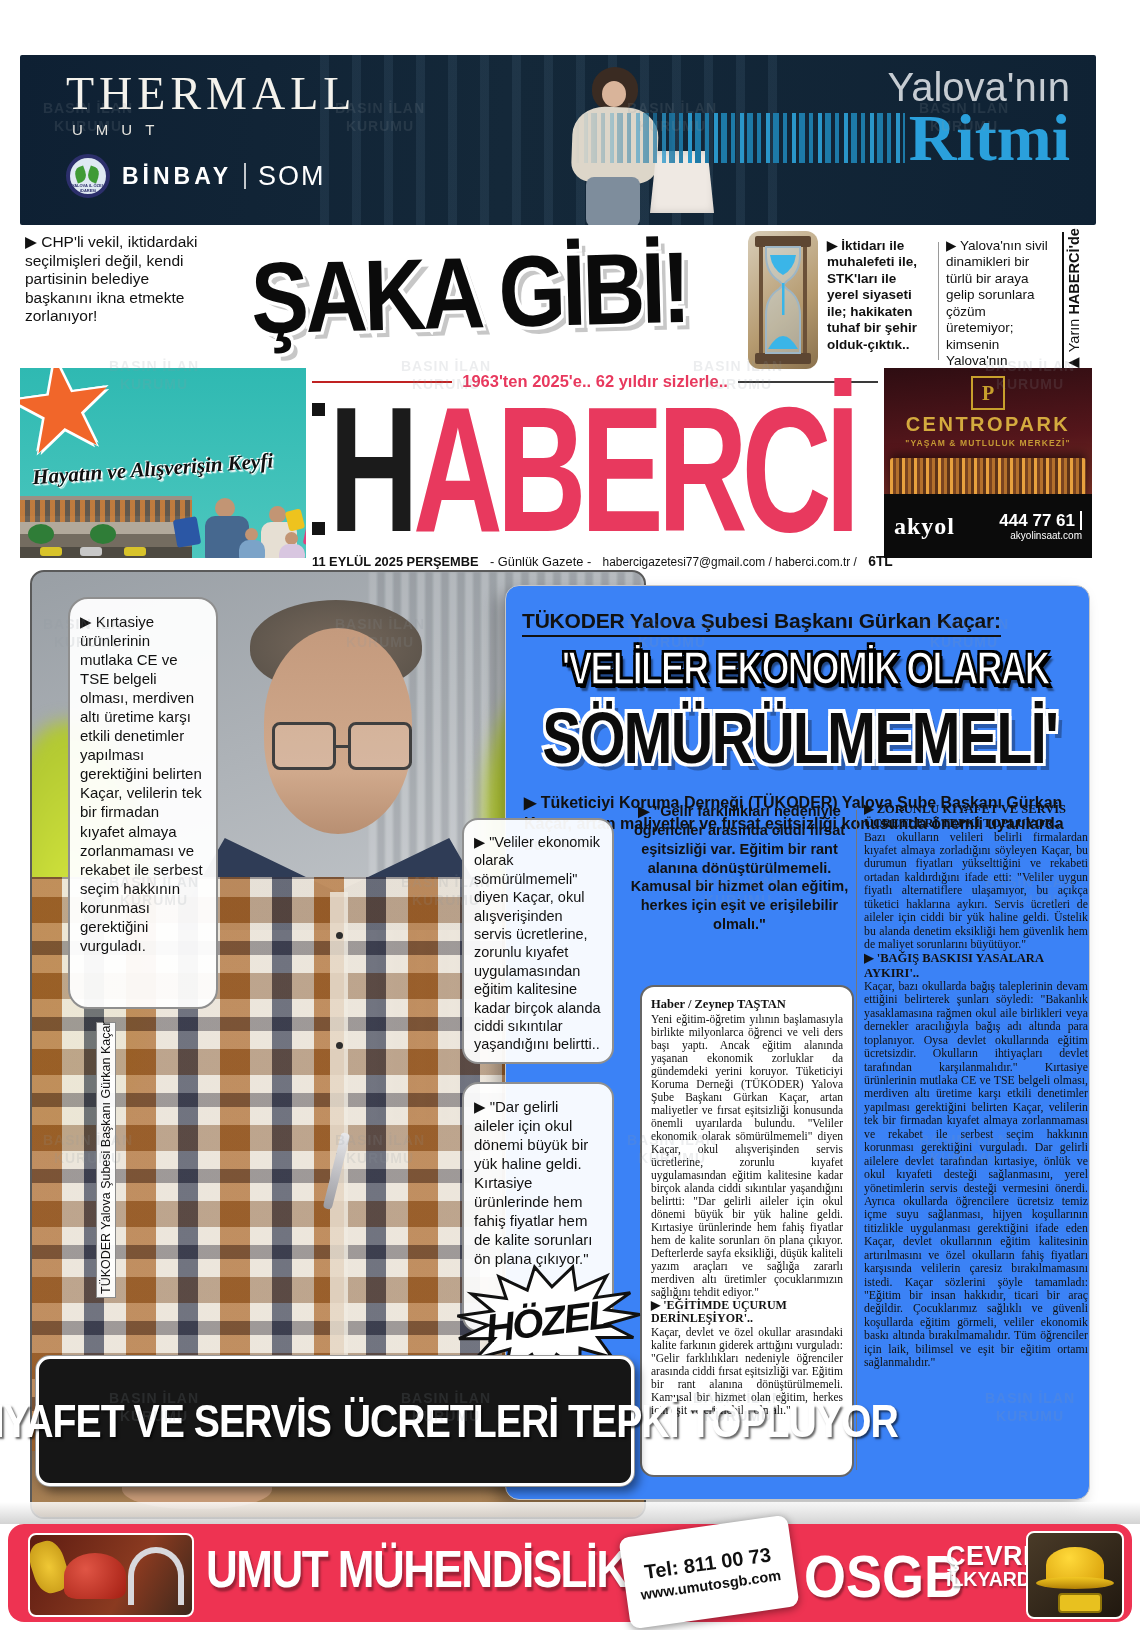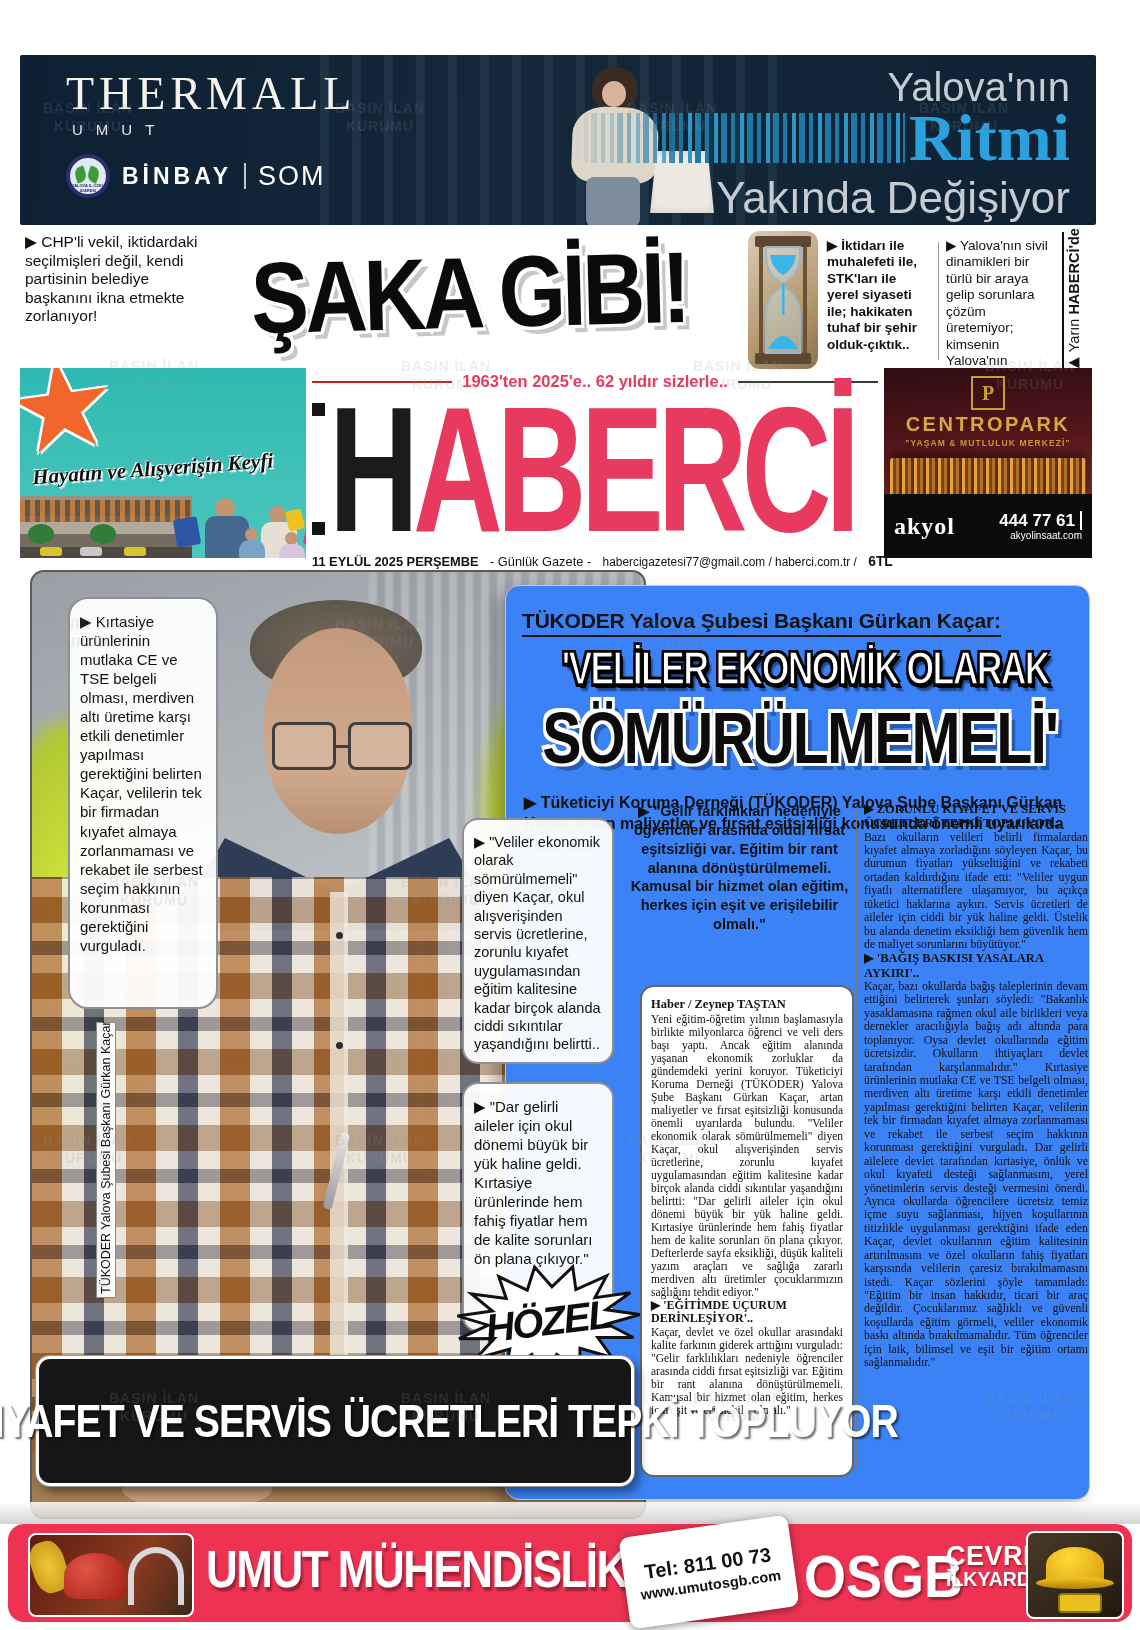--- a/index.html
+++ b/index.html
@@ -289,21 +289,20 @@
       <i class="w-blouse abs"></i>
       <i class="w-jeans abs"></i>
       <i class="w-bag abs"></i>
     </div>
     <div class="ta-right">
       <div class="ta-l1">Yalova'nın</div>
       <div class="ta-l2row">
         <span class="barcode"></span>
         <span class="ta-ritmi">Ritmi</span>
       </div>
-      <div class="ta-l3">Yakında Değişiyor</div>
     </div>
   </div>
 
   <div class="abs teaser-left">▶ CHP'li vekil, iktidardaki seçilmişleri değil, kendi partisinin belediye başkanını ikna etmekte zorlanıyor!</div>
   <div class="abs saka">ŞAKA GİBİ!</div>
   <div class="abs hourglass">
     <svg viewBox="0 0 70 138" width="70" height="138">
       <rect x="7" y="5" width="56" height="11" rx="2" fill="#5d4632"></rect>
       <rect x="7" y="122" width="56" height="11" rx="2" fill="#5d4632"></rect>
       <rect x="11" y="16" width="4" height="106" fill="#6b5138"></rect>

